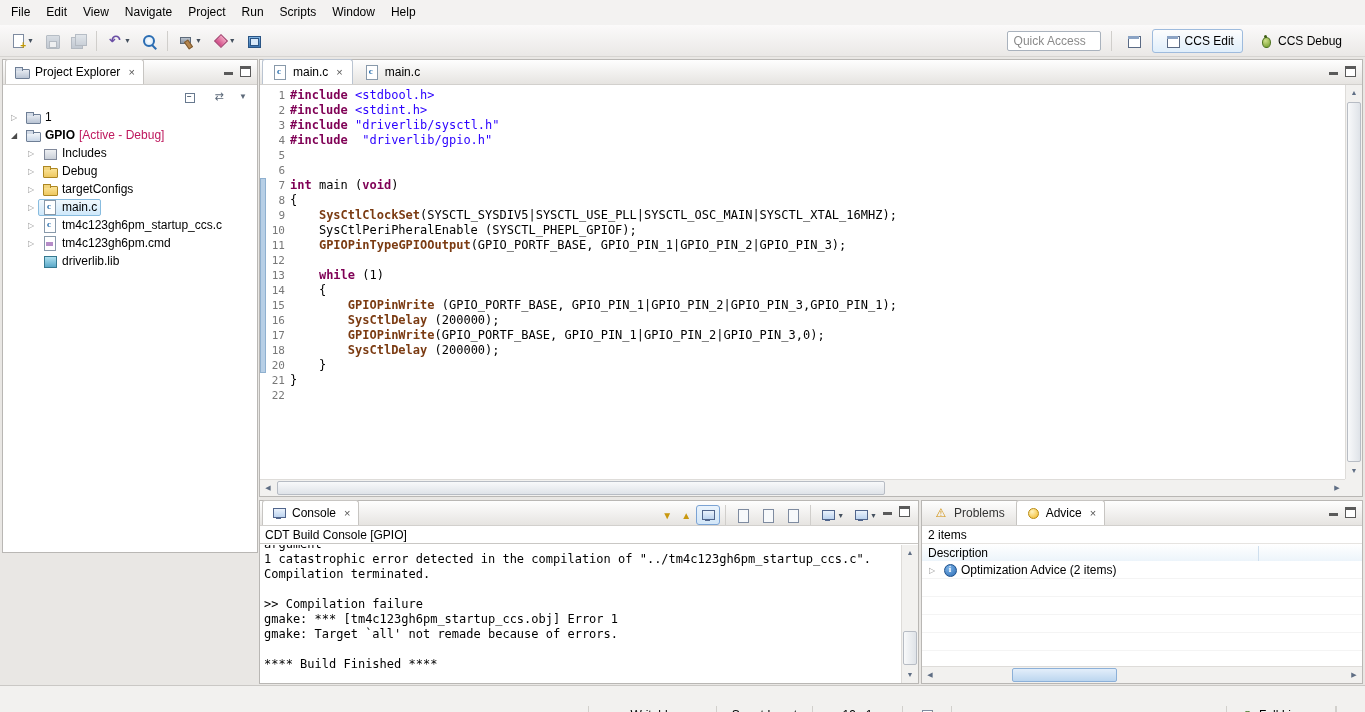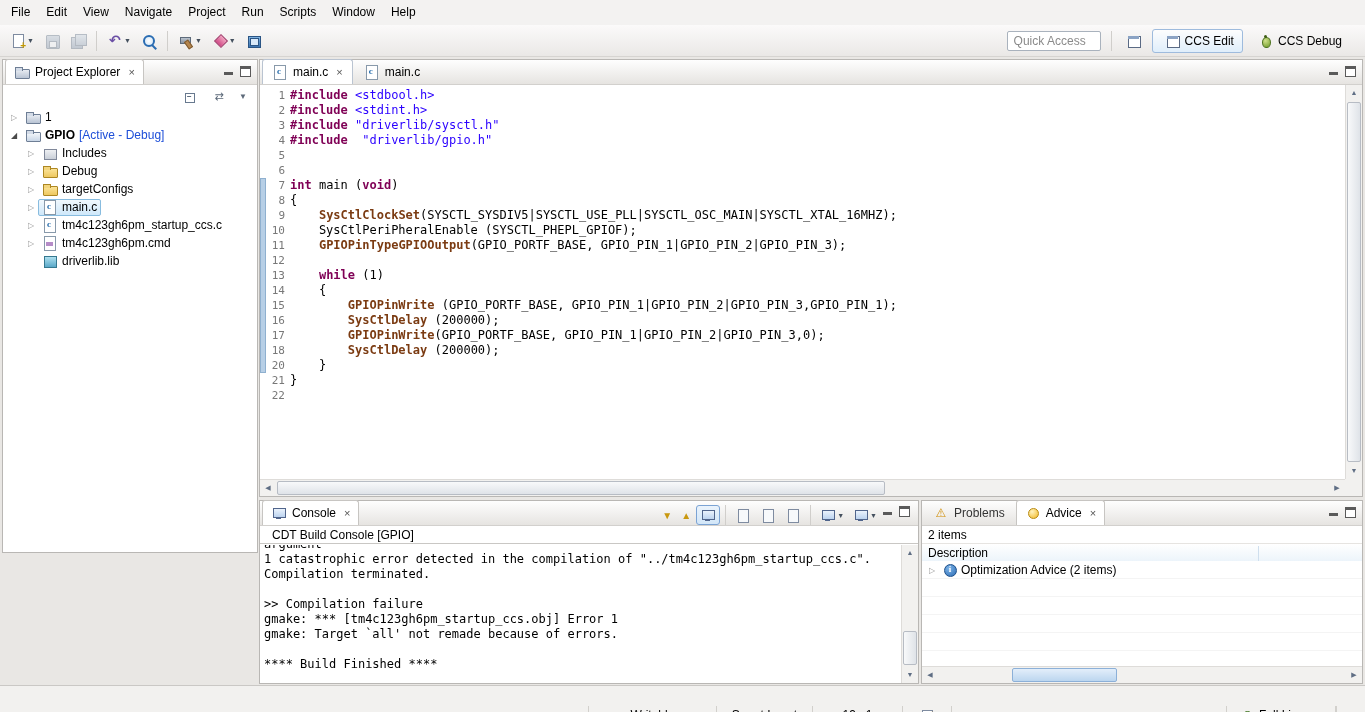--- a/index.html
+++ b/index.html
@@ -46,21 +46,21 @@
   .explorer-toolbar { position:absolute; top:26px; left:0; right:0; height:20px; background:#fff;
     display:flex; justify-content:flex-end; align-items:center; gap:4px; padding-right:6px; }
   .view-menu-arrow { font-size:8px; color:#5d6a7a; }
   .tree { position:absolute; top:48px; left:0; right:0; bottom:0; overflow:hidden; }
   .tree-row { height:18px; display:flex; align-items:center; white-space:nowrap; }
   .tree-arrow { width:14px; flex:0 0 14px; text-align:center; font-size:8px; color:#9a9a9a; }
   .tree-arrow.exp { color:#4a4a4a; }
   .row-chip { display:flex; align-items:center; gap:4px; padding:0 3px; height:17px; border:1px solid transparent; border-radius:2px; }
   .tree-row.selected .row-chip { background:linear-gradient(#f1f8fd,#cfe8fa); border-color:#88bcdf; }
   .tree-label.bold { font-weight:bold; }
-  .tree-suffix { color:#1d4ed8; }
+  .tree-suffix { color:#be185d; }
   
   .editor { left:259px; top:59px; width:1104px; height:438px; }
   .etab { display:flex; align-items:center; gap:5px; height:25px; padding:0 9px; margin-left:2px; border-radius:3px 3px 0 0; }
   .etab.active { background:#fff; border:1px solid #bac4d1; border-bottom:none; }
   .code-wrap { position:absolute; top:25px; left:0; right:17px; bottom:17px; background:#fff; overflow:hidden;
     font-family:"DejaVu Sans Mono","Liberation Mono",monospace; font-size:12px; line-height:15px; }
   .code-lines { position:absolute; top:3px; left:0; right:0; }
   .code-line { position:relative; height:15px; display:flex; white-space:pre; }
   .line-no { flex:0 0 30px; text-align:right; padding-right:5px; color:#787878; font-size:11px; }
   .line-text { flex:1; white-space:pre; }
@@ -81,21 +81,21 @@
   .hscroll { position:absolute; bottom:0; left:0; right:17px; height:17px; background:#f2f1ef; border-top:1px solid #dedcd9; }
   .hscroll .harr { position:absolute; top:0; bottom:0; width:16px; text-align:center; line-height:16px; font-size:7px; color:#5f6e84; }
   .harr.left { left:0; } .harr.right { right:0; }
   .hthumb { position:absolute; top:1px; bottom:1px; background:linear-gradient(#f8f9fa,#dfe3e8); border:1px solid #b7bcc4; border-radius:2px; }
   .editor-hthumb { left:17px; width:56%; }
   .scroll-corner { position:absolute; right:0; bottom:0; width:17px; height:17px; background:#f2f1ef; }
   
   .console { left:259px; top:500px; width:660px; height:184px; }
   .console-tools { margin-left:auto; display:flex; align-items:center; gap:1px; padding-right:2px; }
   .c-arr { font-size:10px; color:#c9980f; font-weight:bold; }
-  .console-header { position:absolute; top:26px; left:0; right:0; height:17px; padding:1px 12px; background:#fff; border-bottom:1px solid #c9c7c4; }
+  .console-header { position:absolute; top:26px; left:0; right:0; height:17px; padding:1px 5px; background:#fff; border-bottom:1px solid #c9c7c4; }
   .console-body { position:absolute; top:44px; left:0; right:17px; bottom:0; overflow:hidden; padding-left:4px;
     font-family:"DejaVu Sans Mono","Liberation Mono",monospace; font-size:12px; line-height:15px; }
   .console-line { height:15px; white-space:pre; }
   .console-line.clip { margin-top:-8px; }
   .console-vscroll { top:44px; bottom:0; }
   
   .advice { left:921px; top:500px; width:442px; height:184px; }
   .advice-count { position:absolute; top:26px; left:0; right:0; height:16px; padding:1px 6px; background:#fff; }
   .advice-header { position:absolute; top:42px; left:0; right:0; height:34px; padding:2px 6px;
     background:linear-gradient(#ffffff,#dcebf7); border-top:1px solid #e6e4e1; border-bottom:1px solid #c2d8ea; }

